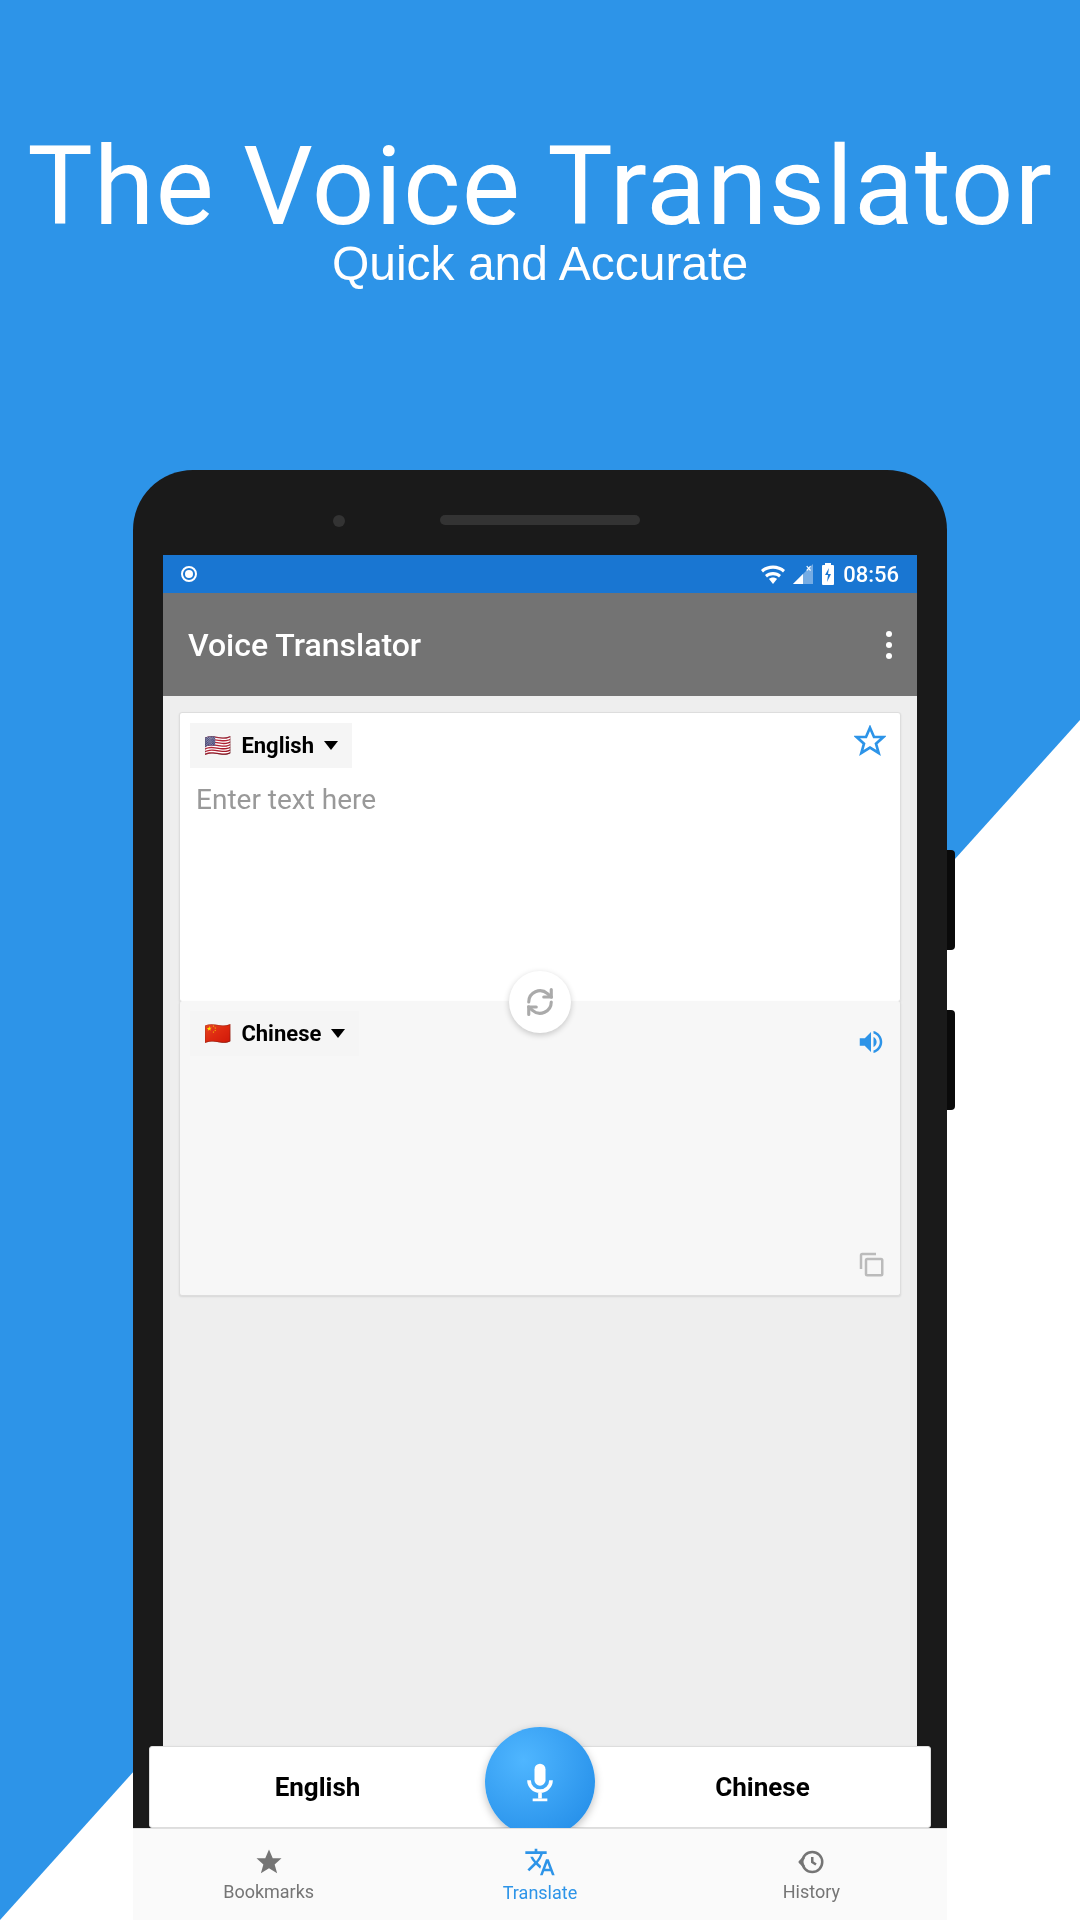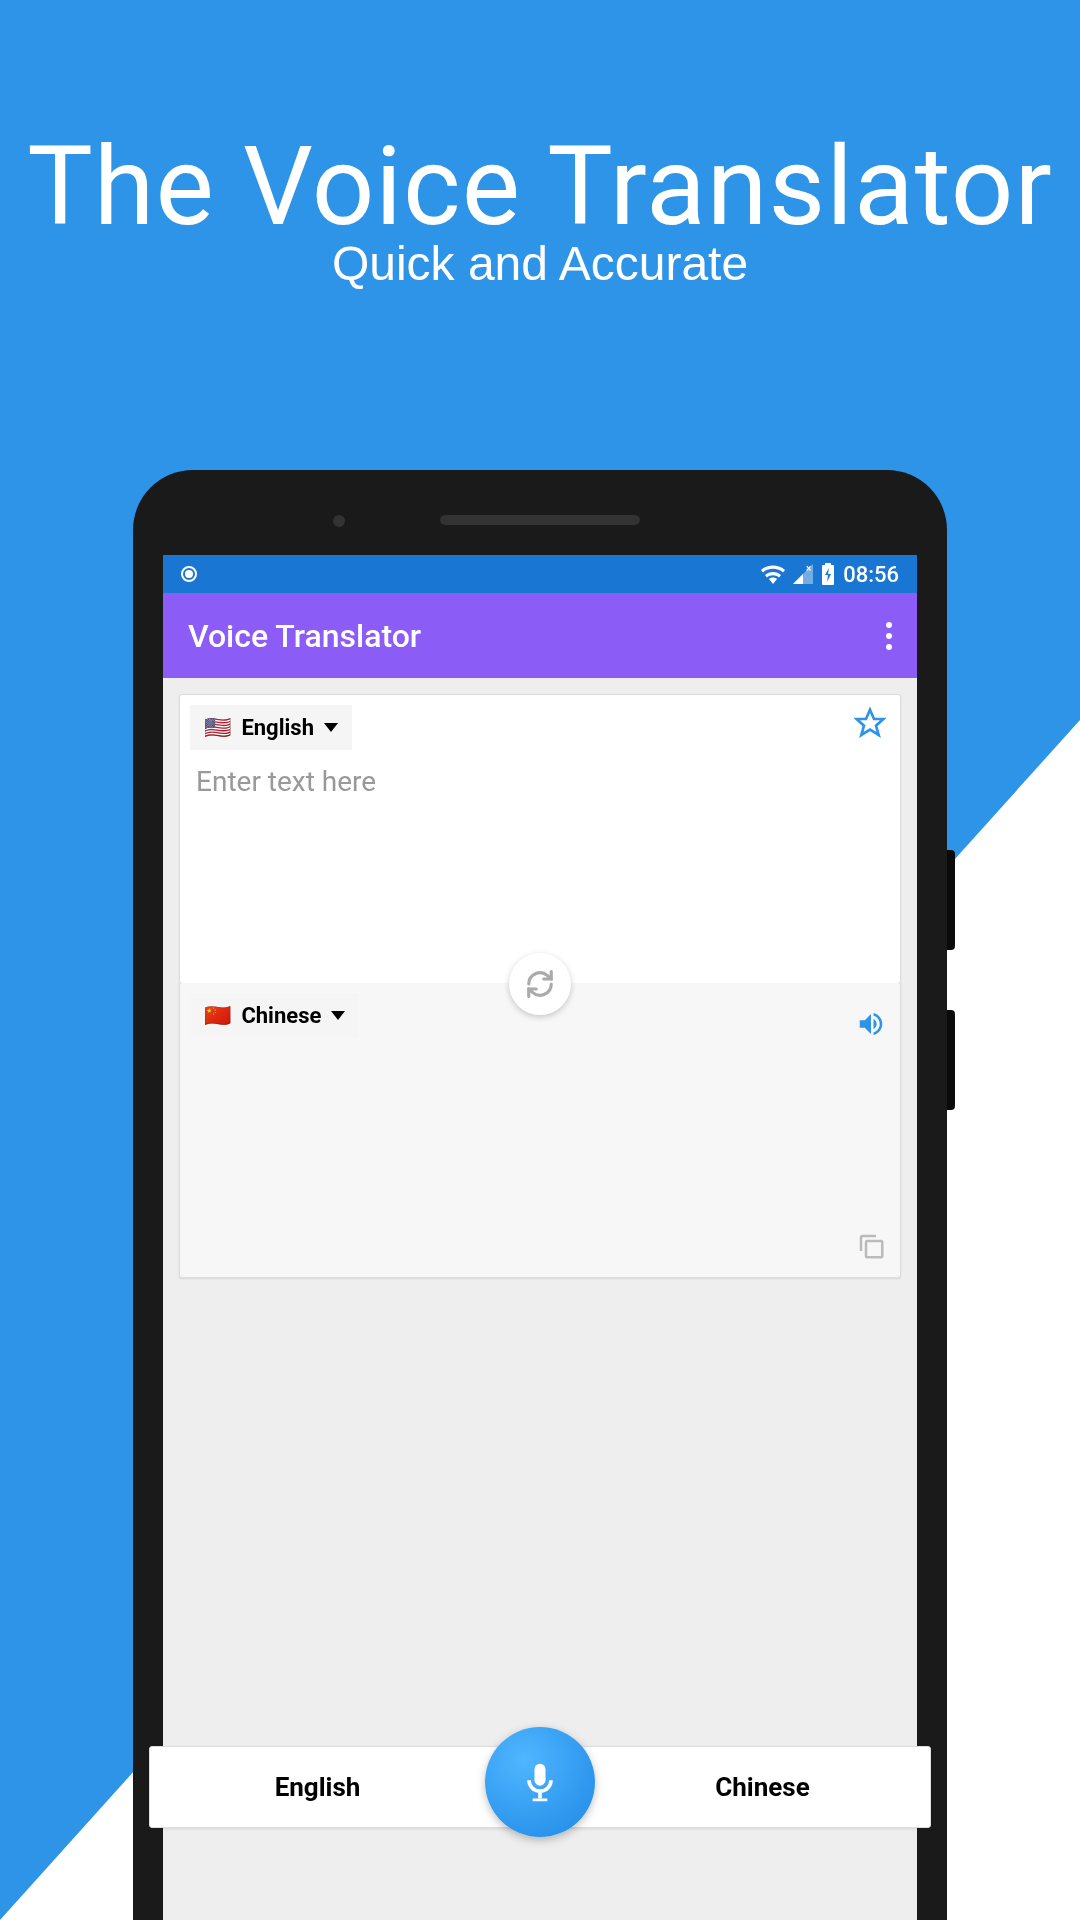--- a/index.html
+++ b/index.html
@@ -135,22 +135,22 @@
     .status-right {
       display: flex;
       align-items: center;
       gap: 8px;
       font-size: 22px;
       font-weight: 500;
     }
     .status-right svg { display:block; }
     
     .app-bar {
-      height: 85px;
-      background: #8b5cf6;
+      height: 103px;
+      background: #737373;
       display: flex;
       align-items: center;
       justify-content: space-between;
       padding: 0 25px;
       color: white;
     }
     .app-title {
       font-size: 32px;
       font-weight: 500;
     }
@@ -403,15 +403,37 @@
             <path d="M19 11a7 7 0 0 1-14 0h2a5 5 0 0 0 10 0h2z"></path>
             <rect x="11" y="18" width="2" height="3"></rect>
             <rect x="8" y="21" width="8" height="1.5"></rect>
           </svg>
       </div>
       <div class="lang-btn">
         <span>Chinese</span>
       </div>
     </div>
 
+    <div class="bottom-nav">
+      <div class="nav-item">
+        <svg width="30" height="30" viewBox="0 0 24 24" fill="#757575">
+            <polygon points="12,2 15,9 22,9 16.5,14 18.5,21 12,17 5.5,21 7.5,14 2,9 9,9"></polygon>
+          </svg>
+        <span>Bookmarks</span>
+      </div>
+      <div class="nav-item active">
+        <svg width="32" height="32" viewBox="0 0 24 24" fill="#2d94e8">
+            <path d="M12.87 15.07l-2.54-2.51.03-.03A17.52 17.52 0 0 0 14.07 6H17V4h-7V2H8v2H1v2h11.17C11.5 7.92 10.44 9.75 9 11.35 8.07 10.32 7.3 9.19 6.69 8h-2c.73 1.63 1.73 3.17 2.98 4.56l-5.09 5.02L4 19l5-5 3.11 3.11.76-2.04zM18.5 10h-2L12 22h2l1.12-3h4.75L21 22h2l-4.5-12zm-2.62 7l1.62-4.33L19.12 17h-3.24z"></path>
+          </svg>
+        <span>Translate</span>
+      </div>
+      <div class="nav-item">
+        <svg width="30" height="30" viewBox="0 0 24 24" fill="none" stroke="#757575" stroke-width="2">
+            <circle cx="13" cy="12" r="8"></circle>
+            <path d="M13 8v4l3 2"></path>
+            <path d="M3 12l3-3m-3 3l3 3" stroke-linecap="round"></path>
+          </svg>
+        <span>History</span>
+      </div>
+    </div>
 
   </div>
 </div>
 
 </body></html>

